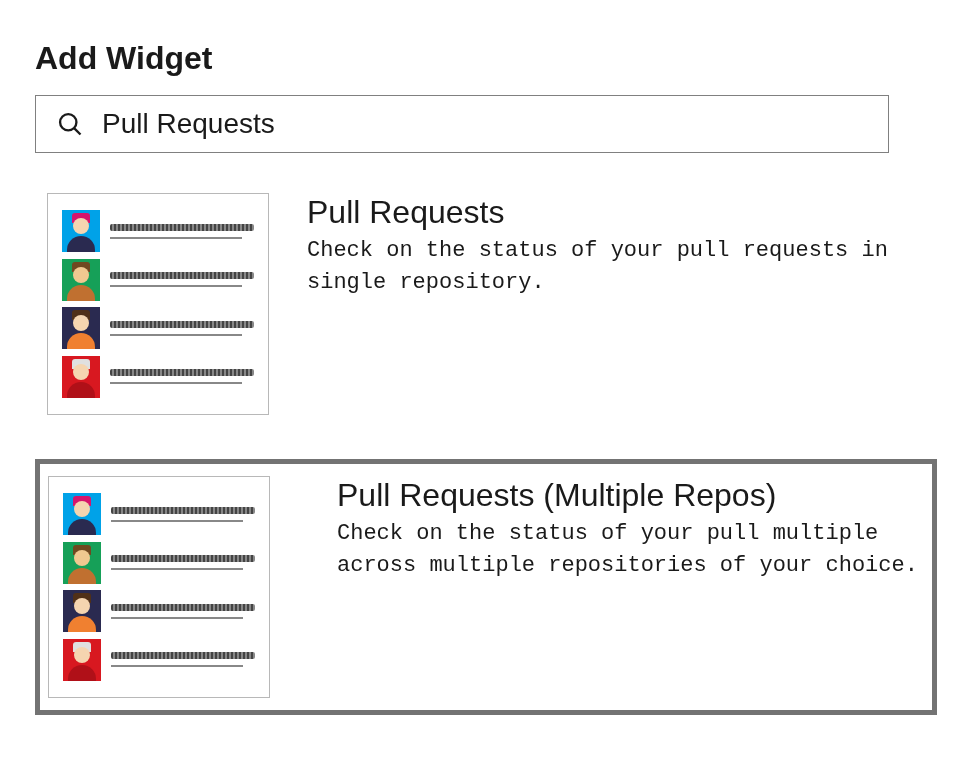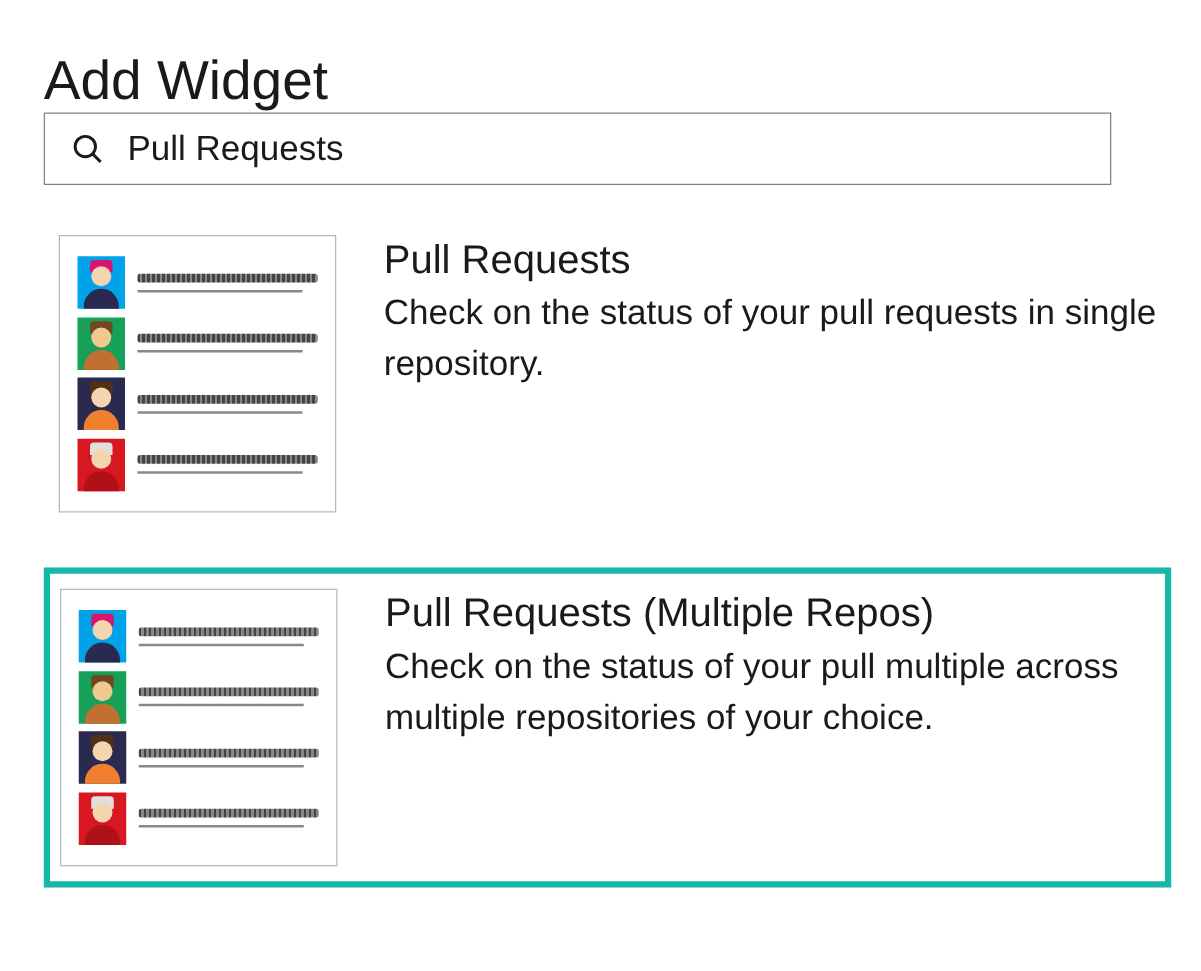--- a/index.html
+++ b/index.html
@@ -9,22 +9,23 @@
     }
     body {
       font-family: "Segoe UI", -apple-system, sans-serif;
       background: #ffffff;
       width: 961px;
       height: 777px;
       padding: 40px 35px;
       color: #1a1a1a;
     }
     .page-title {
-      font-size: 44px;
-      font-weight: 400;
+      font-size: 32px;
+      font-weight: 700;
+      margin-bottom: 18px;
       color: #1a1a1a;
     }
     .search-container {
       display: flex;
       align-items: center;
       border: 1px solid #808080;
       padding: 12px 20px;
       margin-bottom: 24px;
       width: 854px;
     }
@@ -47,22 +48,23 @@
     .widget-list {
       width: 902px;
     }
     .widget-item {
       display: flex;
       align-items: flex-start;
       padding: 16px 12px 16px 12px;
       margin-bottom: 28px;
     }
     .widget-item.highlighted {
-      border: 5px solid #14b8a6;
+      border: 5px solid #737373;
       padding: 12px 8px 12px 8px;
+      gap: 29px;
     }
     .widget-thumb {
       width: 222px;
       height: 222px;
       border: 1px solid #b8b8b8;
       flex-shrink: 0;
       padding: 16px 14px;
       background: #ffffff;
       display: flex;
       flex-direction: column;
@@ -132,24 +134,25 @@
       flex: 1;
     }
     .widget-title {
       font-size: 32px;
       font-weight: 400;
       color: #1a1a1a;
       margin-bottom: 4px;
       line-height: 1.2;
     }
     .widget-desc {
-      font-size: 28px;
+      font-size: 22px;
       font-weight: 400;
       color: #1a1a1a;
       line-height: 1.45;
+      font-family: Liberation Mono, monospace;
     }
   </style>
 </head>
 <body>
 
 <h1 class="page-title">Add Widget</h1>
 
 <div class="search-container">
   <span class="search-icon">
     <svg viewBox="0 0 24 24" width="28" height="28" fill="none" stroke="#1a1a1a" stroke-width="2">

